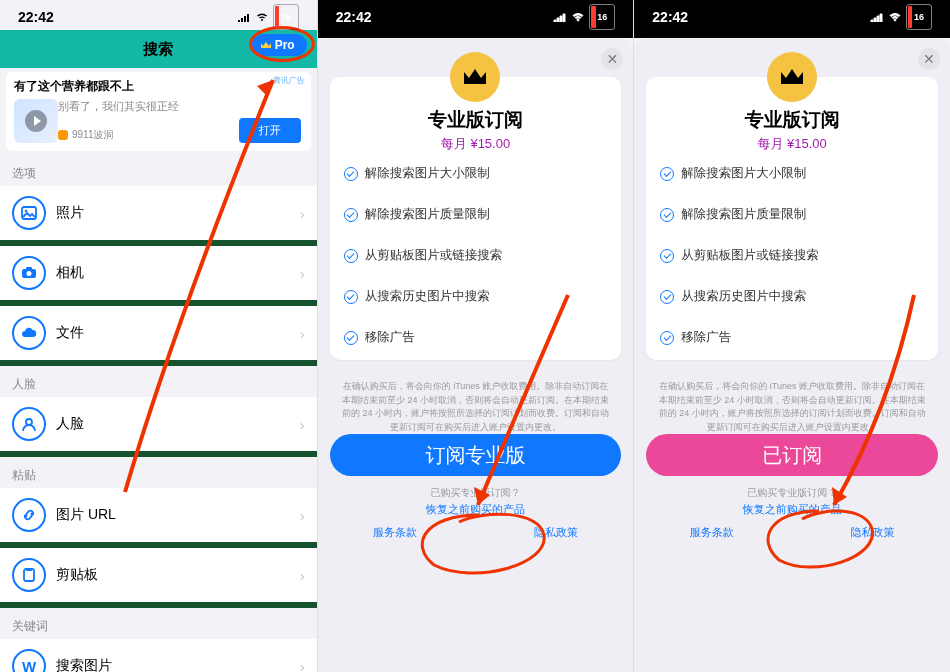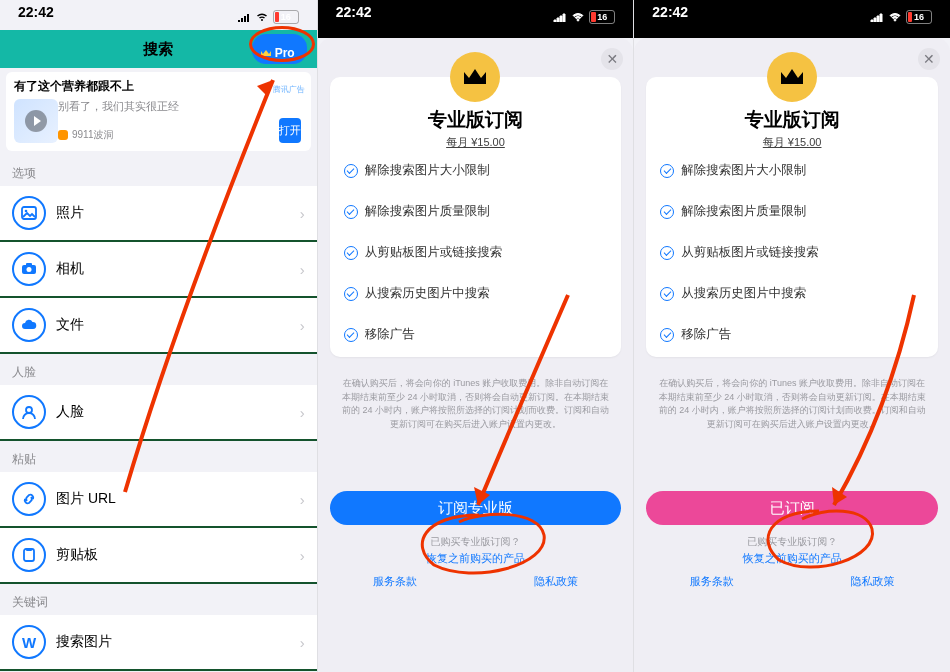--- a/index.html
+++ b/index.html
@@ -14,49 +14,50 @@
     width: 316.666px;
     height: 672px;
     position: relative;
     background: #f2f2f7;
     overflow: hidden;
   }
   .phone + .phone { border-left: 1px solid rgba(0,0,0,0.08); }
   .status-bar {
     height: 30px;
     display: flex;
+    align-items: center;
     justify-content: space-between;
     padding: 4px 18px 0;
     font-size: 14px;
     font-weight: 600;
     background: transparent;
     position: relative;
     z-index: 5;
   }
   .status-icons { display: flex; align-items: center; gap: 4px; }
   .phone.dark-status .status-bar { color: #fff; }
   .phone.dark-status .status-bar svg path, .phone.dark-status .status-bar svg rect { fill:#fff; stroke:#fff; }
   .battery {
     display: flex; align-items: center; gap: 2px;
     border: 1px solid rgba(0,0,0,0.3); border-radius: 3px;
-    padding: 1px 1px; width: 26px; height: 14px; position: relative;
+    padding: 1px 1px; width: 26px; height: 26px; position: relative;
   }
   .battery .lvl { background: #ff3b30; height: 100%; width: 20%; border-radius:1px; }
   .battery .txt { position:absolute; left:0; right:0; text-align:center; font-size:9px; font-weight:700; color:#fff; mix-blend-mode: normal;}
   .phone.dark-status .battery { border-color: rgba(255,255,255,0.5);}
   
   .nav {
     height: 38px; display:flex; align-items:center; justify-content:center;
     position: relative; background:#14b8a6;
   }
   .nav-title { font-size:15px; font-weight:600; }
   .pro-btn {
     position:absolute; right:10px; top:4px;
     background:#1078ff; color:#fff; font-size:12px; font-weight:600;
-    border-radius:14px; padding:12px 12px 4px 8px;
+    border-radius:14px; padding:4px 12px 4px 8px;
     display:flex; align-items:center; gap:3px;
   }
   .circle-mark {
     position:absolute; border:3px solid #e30; border-radius:50%;
     pointer-events:none;
   }
   .ad {
     margin:4px 6px; background:#fff; border-radius:6px;
     padding:6px 8px 8px; position:relative; font-size:12px;
   }
@@ -67,27 +68,27 @@
     display:flex;align-items:center;justify-content:center;color:#888;
     position:relative;
   }
   .ad-thumb .play{width:22px;height:22px;border-radius:50%;background:rgba(0,0,0,0.35);display:flex;align-items:center;justify-content:center;}
   .ad-thumb .play::after{content:"";border-left:7px solid #fff;border-top:5px solid transparent;border-bottom:5px solid transparent;margin-left:2px;}
   .ad-sub{color:#8a8a8e;font-size:11px;}
   .ad-src{margin-top:14px;color:#8a8a8e;font-size:10px;display:flex;align-items:center;gap:4px;}
   .ad-src .dot{width:10px;height:10px;border-radius:3px;background:#ff9500;}
   .open-btn{
     position:absolute;right:10px;bottom:8px;background:#1078ff;color:#fff;
-    font-size:11px;border-radius:4px;padding:5px 0;
-  }
-  .ad-tag{position:absolute;right:6px;top:12px;font-size:8px;color:#6fb4ff;}
+    font-size:11px;border-radius:4px;padding:5px 20px;
+  }
+  .ad-tag{position:absolute;right:6px;top:3px;font-size:8px;color:#6fb4ff;}
   .sec-label{font-size:12px;color:#8a8a8e;padding:10px 12px 4px;}
   .row{
     background:#fff;display:flex;align-items:center;justify-content:space-between;
-    padding:10px 12px;border-bottom:2px solid #14532d;
+    padding:10px 12px;border-bottom:6px solid #14532d;
   }
   .row .left{display:flex;align-items:center;gap:10px;}
   .icon-circ{
     width:34px;height:34px;border-radius:50%;border:2.5px solid #1078ff;
     display:flex;align-items:center;justify-content:center;color:#1078ff;
     flex-shrink:0;
   }
   .chev{color:#c7c7cc;font-size:15px;}
   .row-label{font-size:14px;}
   
@@ -107,32 +108,32 @@
   .crown-badge{
     width:50px;height:50px;border-radius:50%;background:#f5c242;
     display:flex;align-items:center;justify-content:center;margin:0 auto -25px;
     position:relative;z-index:3;
   }
   .card{
     background:#fff;border-radius:10px;padding:30px 14px 14px;margin-top:0;
     box-shadow:0 1px 2px rgba(0,0,0,0.05);
   }
   .card h2{font-size:19px;font-weight:700;text-align:center;}
-  .price{color:#404040;font-size:11px;text-align:center;margin-top:2px;text-decoration:underline;}
+  .price{color:#a21caf;font-size:13px;text-align:center;margin-top:2px;}
   .feat{margin-top:12px;display:flex;flex-direction:column;gap:24px;text-align:right;}
   .feat-item{display:flex;align-items:center;gap:7px;font-size:12.5px;color:#333;}
   .chk{
     width:14px;height:14px;border-radius:50%;border:1.5px solid #1078ff;
     display:flex;align-items:center;justify-content:center;flex-shrink:0;
   }
   .chk::after{content:"";width:6px;height:3px;border-left:1.5px solid #1078ff;border-bottom:1.5px solid #1078ff;transform:rotate(-45deg);margin-top:-2px;}
   .disclaimer{font-size:9px;color:#9a9aa0;text-align:center;line-height:1.5;padding:0 10px;margin-top:20px;}
   .cta{
-    margin-top:60px;border-radius:22px;height:34px;display:flex;align-items:center;justify-content:center;
-    font-size:15px;font-weight:500;
+    border-radius:22px;height:42px;display:flex;align-items:center;justify-content:center;
+    font-size:20px;font-weight:500;
   }
   .cta.primary{background:#1078ff;color:#fff;}
   .cta.disabled{background:#ec4899;color:#fff;}
   .already{text-align:center;font-size:10px;color:#9a9aa0;margin-top:10px;}
   .restore{text-align:center;font-size:11px;color:#1078ff;margin-top:2px;}
   .links{display:flex;justify-content:space-around;font-size:11px;color:#1078ff;margin-top:8px;gap:30px;}
 </style>
 </head>
 <body>
 

